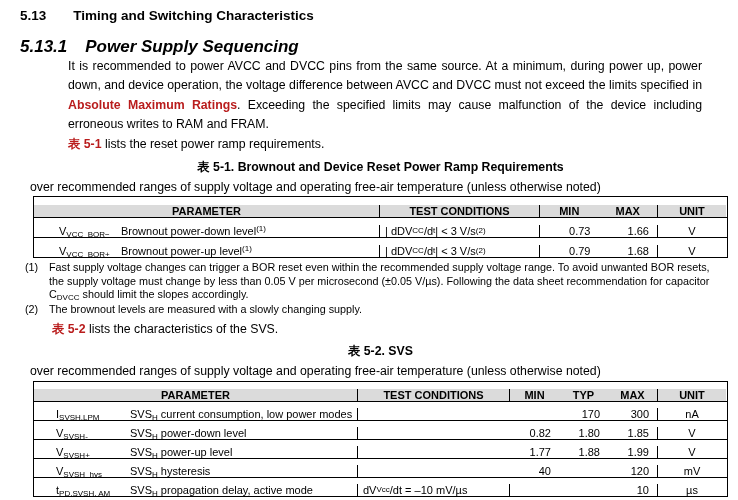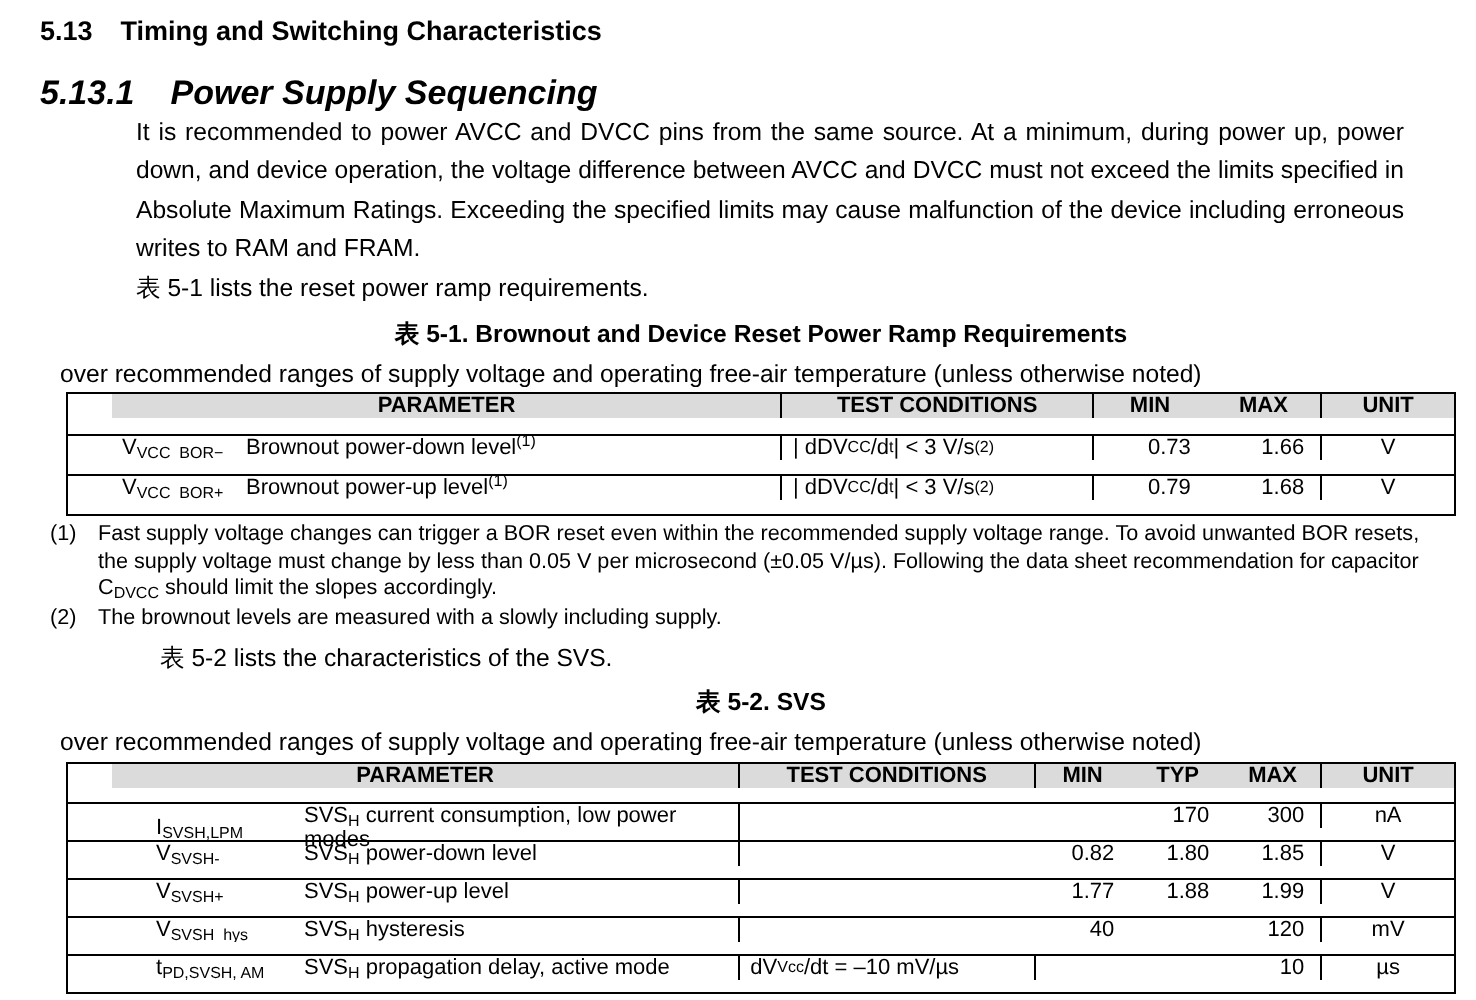--- a/index.html
+++ b/index.html
@@ -1,53 +1,53 @@
 <!DOCTYPE html>
 <html><head>
 <meta charset="utf-8">
 <style>
   html,body{margin:0;padding:0;background:#fff;}
   #page{position:relative;width:738px;height:500px;background:#ffffff;
         font-family:"Liberation Sans","DejaVu Sans",sans-serif;color:#000;overflow:hidden;}
   .abs{position:absolute;}
-  .h1{top:8px;left:20px;font-size:13.5px;font-weight:bold;display:flex;gap:14px;}
+  .h1{top:8px;left:20px;font-size:13.5px;font-weight:bold;display:flex;gap:27px;}
   .h2{top:37px;left:20px;font-size:17px;font-weight:bold;font-style:italic;display:flex;gap:18px;}
   .body-text{font-size:12.3px;line-height:19.3px;}
   .intro{top:57px;left:68px;width:634px;text-align:justify;}
   .ref1{top:135px;left:68px;}
-  .ref2{top:320px;left:80px;}
+  .ref2{top:320px;left:52px;}
   .tbl-title{left:33px;width:695px;text-align:center;font-size:12.3px;font-weight:bold;}
   .t1-title{top:159px;}
   .t2-title{top:343px;}
   .cond{left:30px;font-size:12.3px;}
   .cond1{top:180px;}
   .cond2{top:364px;}
-  .link{color:#000000;cursor:pointer;}
+  .link{color:#b91c1c;cursor:pointer;font-weight:bold;}
   sub{font-size:8px;line-height:0;vertical-align:-2px;}
   sup{font-size:8px;line-height:0;vertical-align:4px;}
   .tbl{left:33px;width:695px;border:1.5px solid #000;box-sizing:border-box;font-size:11px;}
   .t1{top:196px;}
   .t2{top:381px;}
-  .tr{display:flex;align-items:flex-start;padding-left:22px;}
+  .tr{display:flex;align-items:flex-end;}
   .tr + .tr{border-top:1px solid #000;}
   .t1 .tr{height:19px;}
   .t1 .tr.hd{height:20px;}
   .t2 .tr{height:18px;}
   .t2 .tr.hd{height:19px;}
   .c{box-sizing:border-box;display:flex;align-items:center;overflow:hidden;}
   .br{border-right:1px solid #000;}
   .hd .c{background:#dbdbdb;font-weight:bold;justify-content:center;}
   
   .t1 .c-par{width:346px;}
   .t1 .c-tc{width:160px;padding-left:5px;}
   .t1 .c-mtm{width:118px;padding:0;}
   .t1 .c-unit{width:68px;justify-content:center;}
   .t1 .sub-num{width:59px;text-align:right;padding-right:8px;box-sizing:border-box;}
   .t1 .hd .sub-num{text-align:center;padding-right:0;}
-  .t1 .sym{width:62px;flex:none;}
+  .t1 .sym{width:62px;flex:none;margin-left:20px;}
   
   .t2 .c-par{width:324px;}
   .t2 .c-tc{width:152px;padding-left:5px;}
   .t2 .c-mtm{width:148px;padding:0;}
   .t2 .c-unit{width:68px;justify-content:center;}
   .t2 .sub-num{width:49.3px;text-align:right;padding-right:8px;box-sizing:border-box;}
   .t2 .hd .sub-num{text-align:center;padding-right:0;}
   .t2 .sym{width:74px;flex:none;margin-left:17px;}
   .c-par{padding-left:5px;}
   .hd .c-par,.hd .c-tc{padding-left:0;}
@@ -131,21 +131,21 @@
     </div>
   </div>
 
   <div class="abs notes">
     <div class="note">
       <span class="note-num">(1)</span>
       <span class="note-text"><span>Fast supply voltage changes can trigger a BOR reset even within the recommended supply voltage range. To avoid unwanted BOR resets, the supply voltage must change by less than 0.05 V per microsecond (±0.05 V/µs). Following the data sheet recommendation for capacitor C</span><sub>DVCC</sub><span> should limit the slopes accordingly.</span></span>
     </div>
     <div class="note">
       <span class="note-num">(2)</span>
-      <span class="note-text"><span>The brownout levels are measured with a slowly including supply.</span></span>
+      <span class="note-text"><span>The brownout levels are measured with a slowly changing supply.</span></span>
     </div>
   </div>
 
   <div class="abs body-text ref2"><span class="link">表 5-2</span><span> lists the characteristics of the SVS.</span></div>
 
   <div class="abs tbl-title t2-title">表 5-2. SVS</div>
 
   <div class="abs cond cond2">over recommended ranges of supply voltage and operating free-air temperature (unless otherwise noted)</div>
 
   <div class="abs tbl t2">

